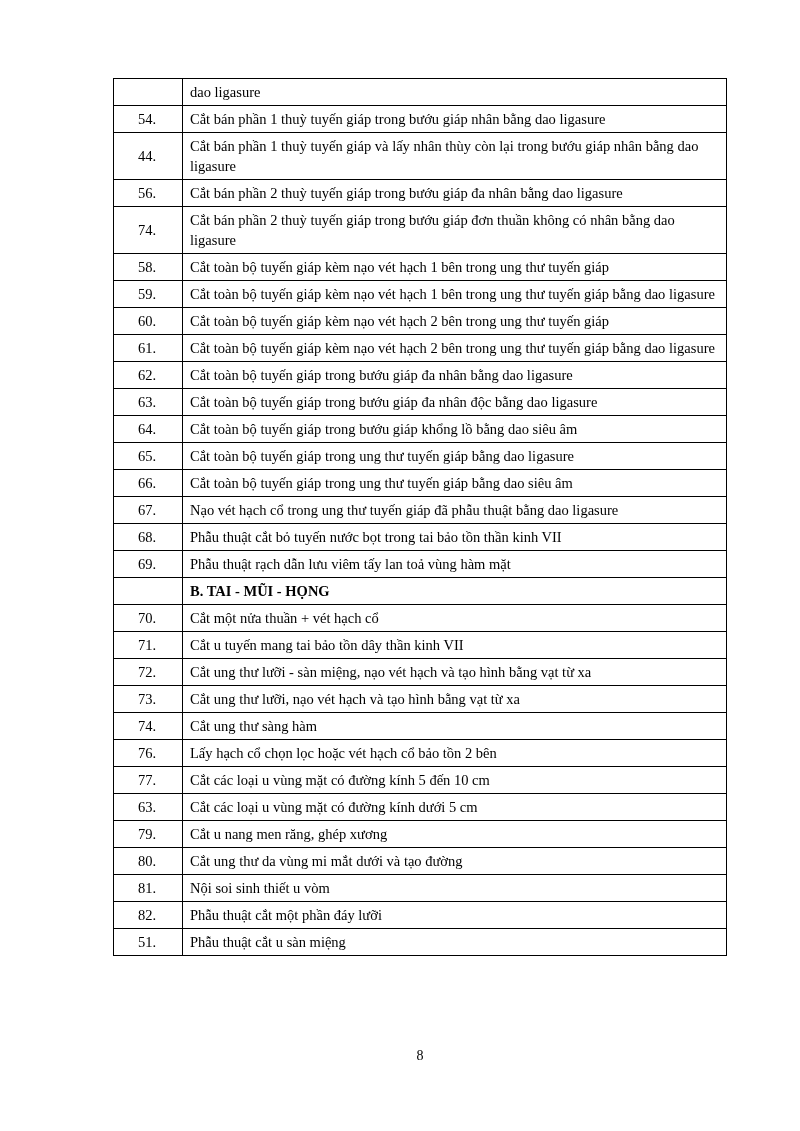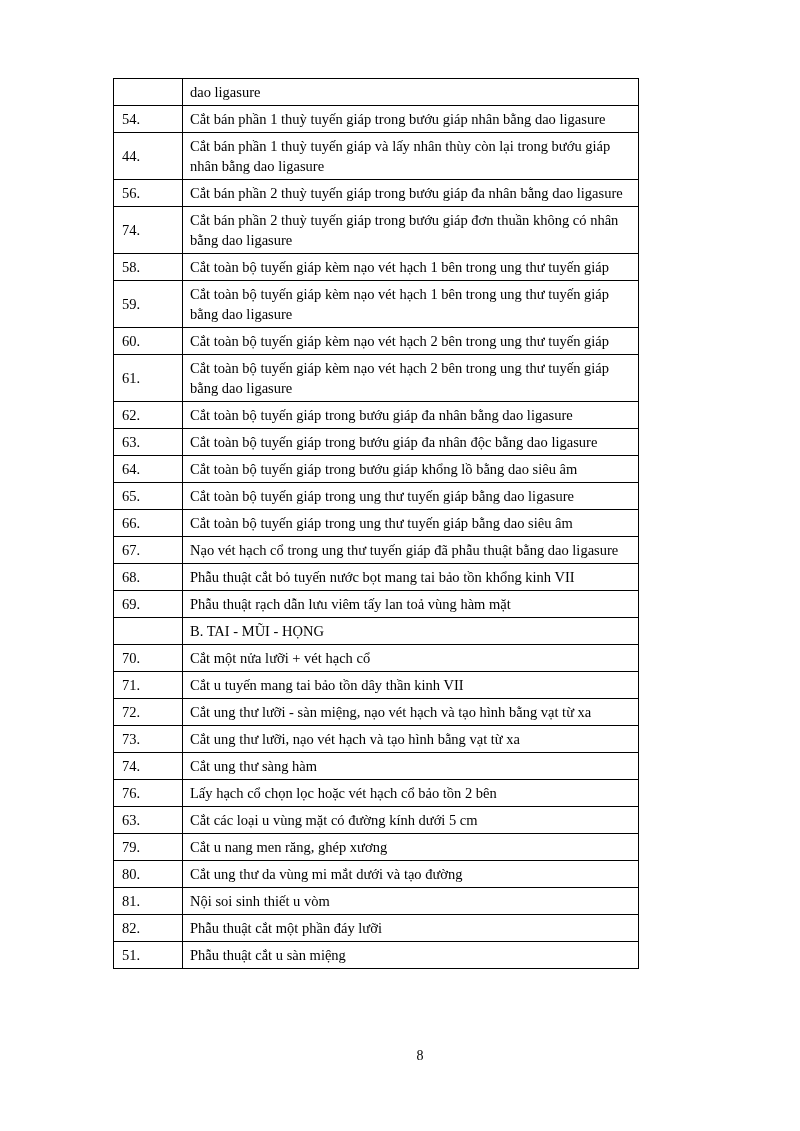--- a/index.html
+++ b/index.html
@@ -15,43 +15,43 @@
     width: 800px;
     height: 1131px;
     background: #ffffff;
     font-family: "Liberation Serif", "DejaVu Serif", serif;
     color: #000000;
   }
   table.proc-table {
     position: absolute;
     left: 113px;
     top: 78px;
-    width: 526px;
+    width: 614px;
     border-collapse: collapse;
     table-layout: fixed;
   }
   table.proc-table td {
     border: 1px solid #000000;
     font-size: 14.5px;
     line-height: 20px;
     padding: 3px 8px;
     vertical-align: middle;
     color: #000000;
   }
   table.proc-table td.num {
     width: 50px;
-    text-align: left;
+    text-align: center;
     padding-right: 10px;
   }
   table.proc-table td.desc {
     text-align: left;
     padding-left: 7px;
   }
   table.proc-table tr.bold td.desc {
-    font-weight: normal;
+    font-weight: bold;
   }
   .page-footer {
     position: absolute;
     left: 113px;
     top: 1048px;
     width: 614px;
     text-align: center;
     font-size: 14px;
     line-height: 16px;
     color: #000000;
@@ -134,36 +134,36 @@
     <td class="desc">Cắt toàn bộ tuyến giáp trong ung thư tuyến giáp bằng dao siêu âm</td>
   </tr>
 
   <tr>
     <td class="num">67.</td>
     <td class="desc">Nạo vét hạch cổ trong ung thư tuyến giáp đã phẫu thuật bằng dao ligasure</td>
   </tr>
 
   <tr>
     <td class="num">68.</td>
-    <td class="desc">Phẫu thuật cắt bỏ tuyến nước bọt mang tai bảo tồn khổng kinh VII</td>
+    <td class="desc">Phẫu thuật cắt bỏ tuyến nước bọt trong tai bảo tồn thần kinh VII</td>
   </tr>
 
   <tr>
     <td class="num">69.</td>
     <td class="desc">Phẫu thuật rạch dẫn lưu viêm tấy lan toả vùng hàm mặt</td>
   </tr>
 
   <tr class="bold">
     <td class="num"></td>
     <td class="desc">B. TAI - MŨI - HỌNG</td>
   </tr>
 
   <tr>
     <td class="num">70.</td>
-    <td class="desc">Cắt một nửa lưỡi + vét hạch cổ</td>
+    <td class="desc">Cắt một nửa thuần + vét hạch cổ</td>
   </tr>
 
   <tr>
     <td class="num">71.</td>
     <td class="desc">Cắt u tuyến mang tai bảo tồn dây thần kinh VII</td>
   </tr>
 
   <tr>
     <td class="num">72.</td>
     <td class="desc">Cắt ung thư lưỡi - sàn miệng, nạo vét hạch và tạo hình bằng vạt từ xa</td>
@@ -178,20 +178,24 @@
     <td class="num">74.</td>
     <td class="desc">Cắt ung thư sàng hàm</td>
   </tr>
 
 
   <tr>
     <td class="num">76.</td>
     <td class="desc">Lấy hạch cổ chọn lọc hoặc vét hạch cổ bảo tồn 2 bên</td>
   </tr>
 
+  <tr>
+    <td class="num">77.</td>
+    <td class="desc">Cắt các loại u vùng mặt có đường kính 5 đến 10 cm</td>
+  </tr>
 
   <tr>
     <td class="num">63.</td>
     <td class="desc">Cắt các loại u vùng mặt có đường kính dưới 5 cm</td>
   </tr>
 
   <tr>
     <td class="num">79.</td>
     <td class="desc">Cắt u nang men răng, ghép xương</td>
   </tr>

